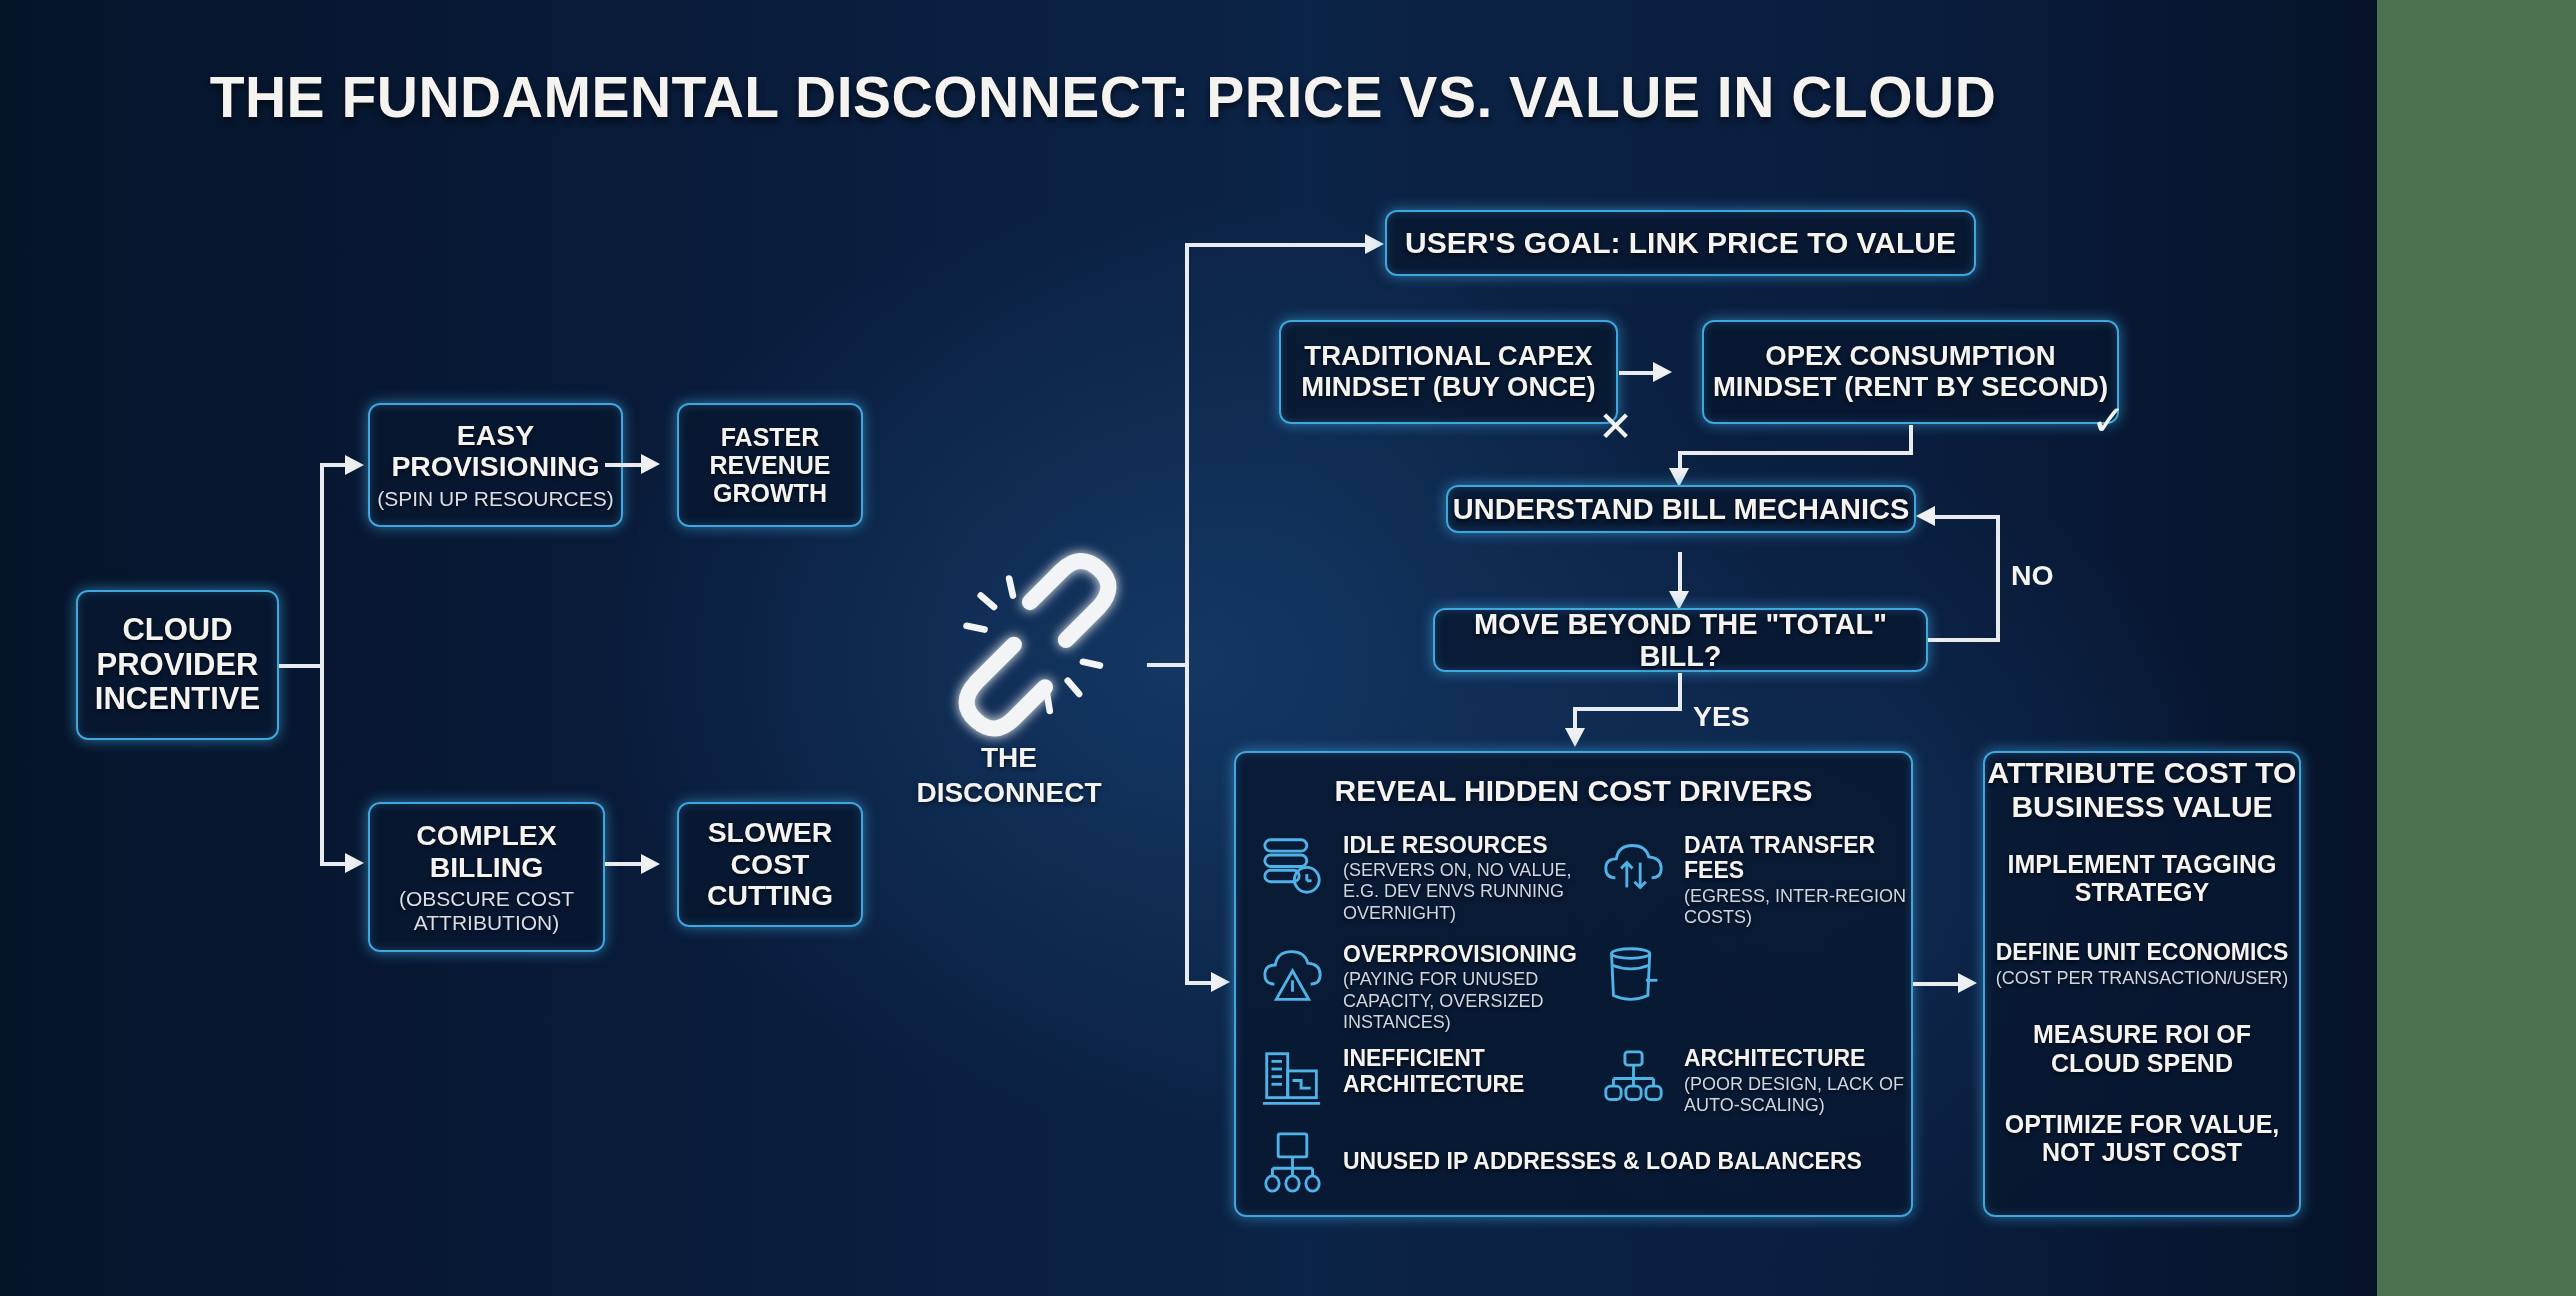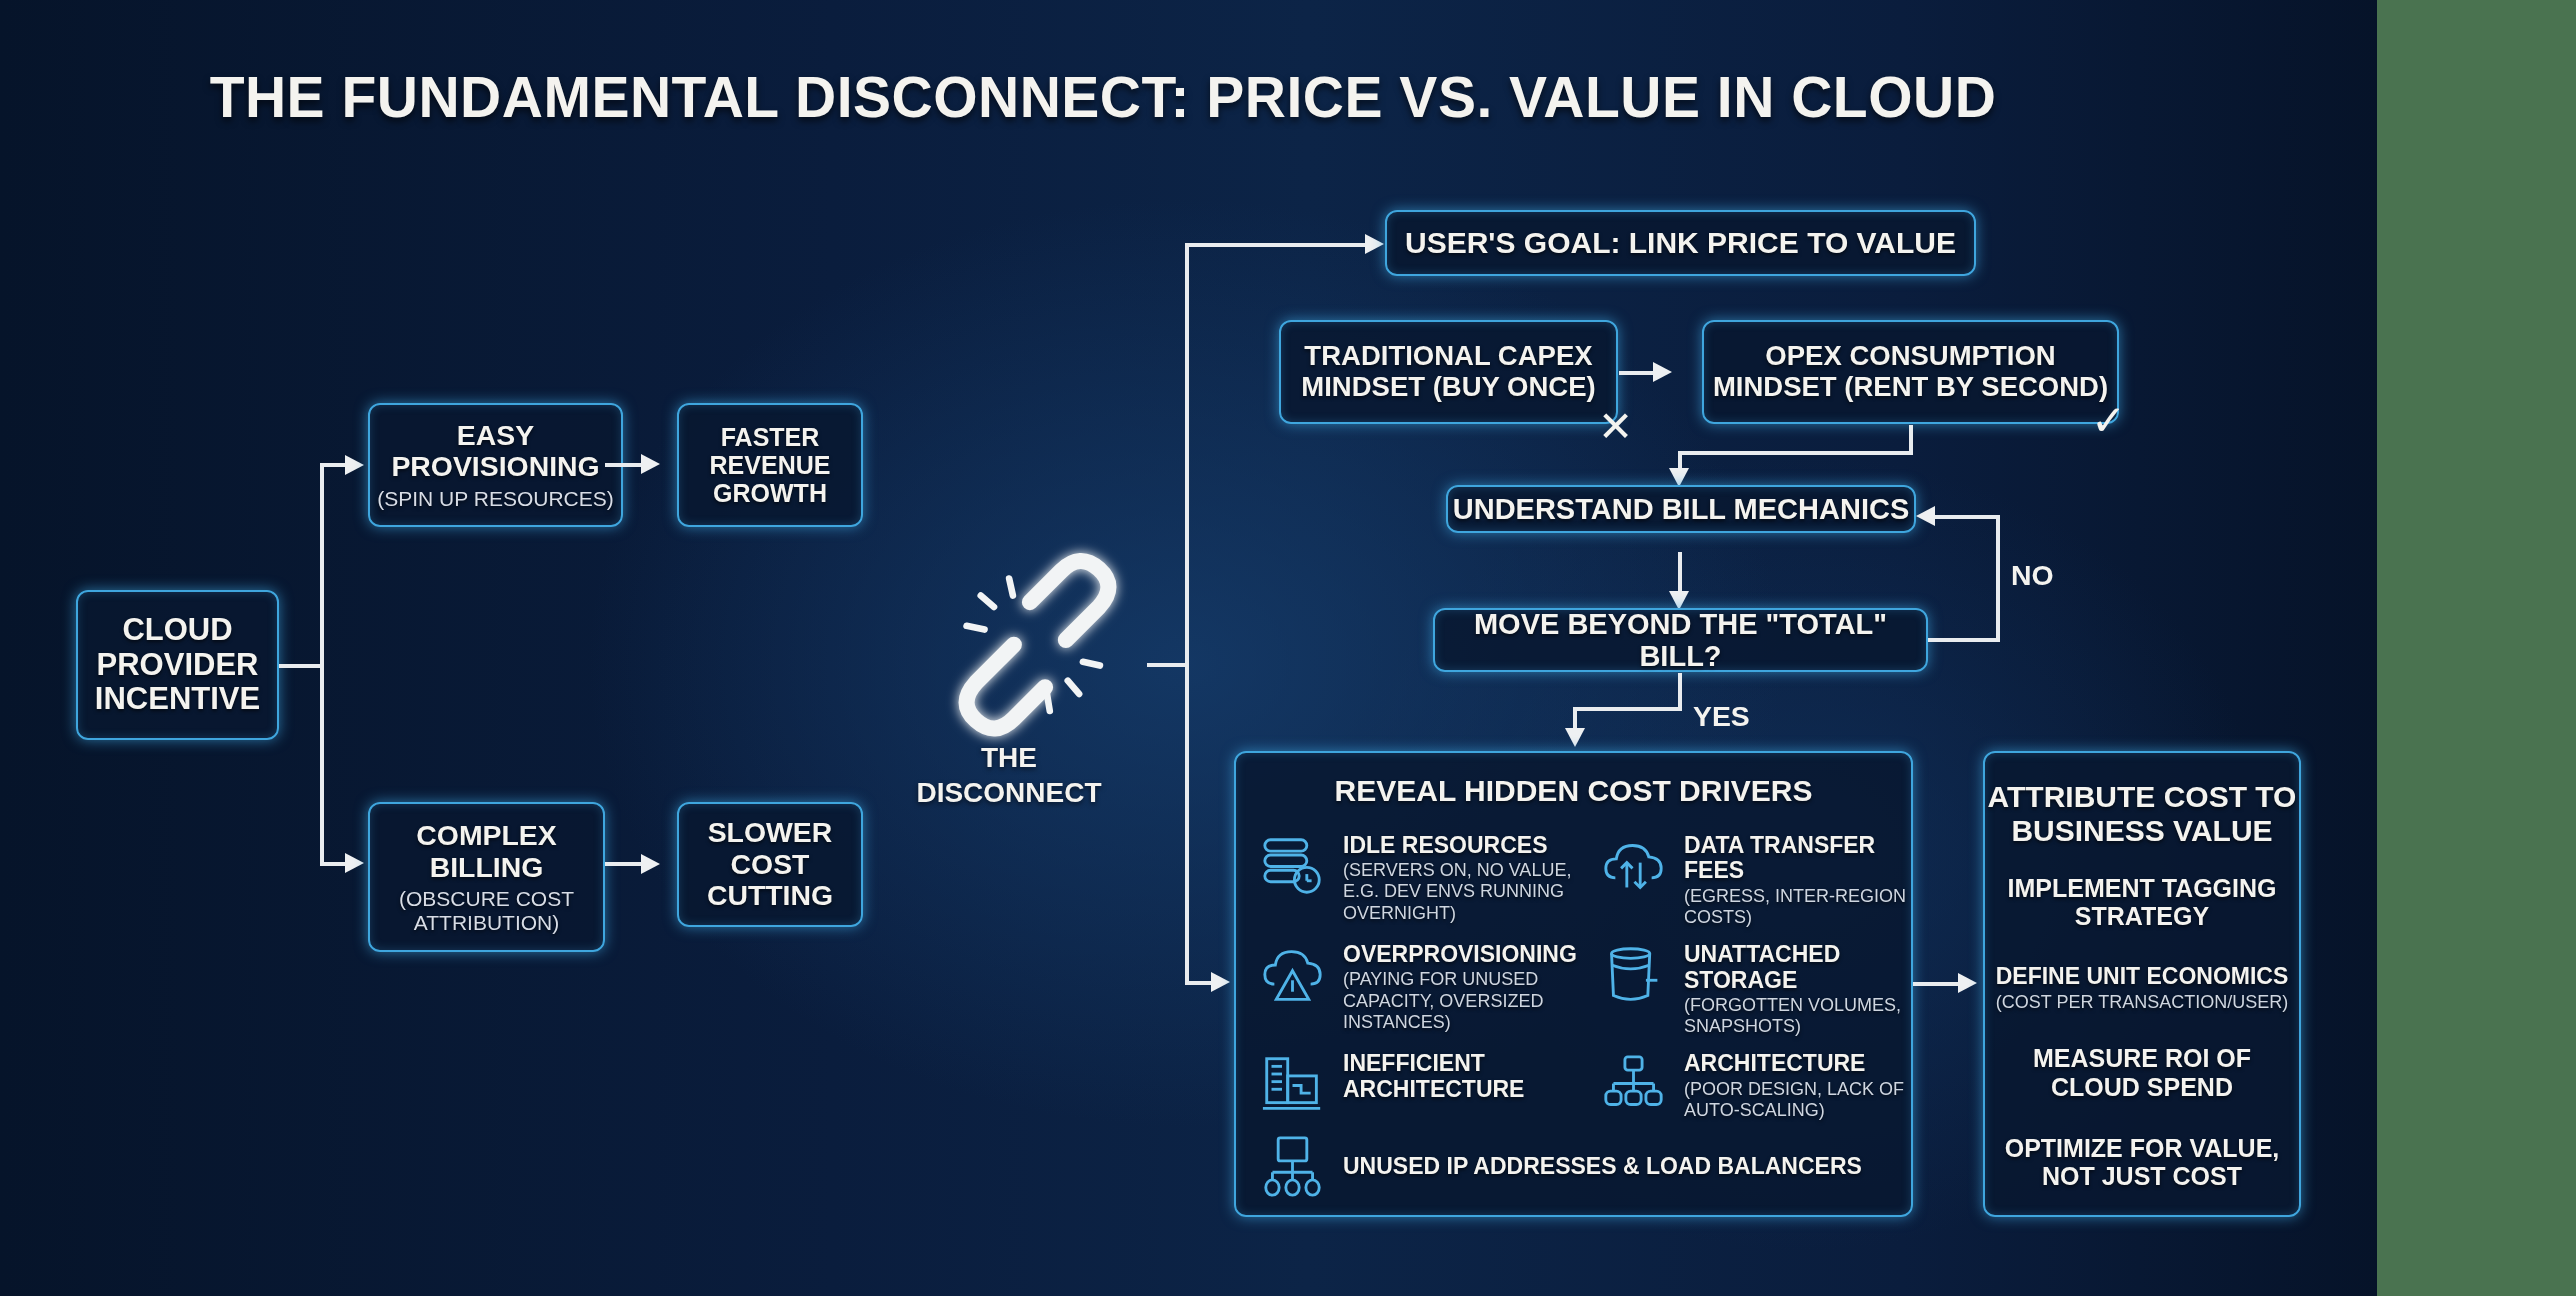--- a/index.html
+++ b/index.html
@@ -50,21 +50,21 @@
 
     .cost-panel { align-items: stretch; justify-content: flex-start; padding: 21px 25px 19px 25px; }
     .cost-panel .panel-title { font-size: 30px; text-align: center; margin-bottom: 25px; }
     .drivers { display: grid; grid-template-columns: 322px 322px; column-gap: 19px; row-gap: 13.3px; }
     .driver { display: flex; align-items: flex-start; text-align: left; }
     .driver .icon { width: 63px; height: 63px; flex: 0 0 63px; margin-right: 19px; margin-top: 1.9px; }
     .driver .dtitle { font-size: 23px; font-weight: 700; color: #f4f3ef; }
     .driver .ddesc { font-size: 18px; font-weight: 400; color: #cfd6e0; line-height: 1.18; margin-top: 1.9px; }
     .driver.full { grid-column: 1 / span 2; align-items: center; }
 
-    .value-panel { justify-content: flex-start; padding-top: 27px; }
+    .value-panel { justify-content: flex-start; padding-top: 3px; }
     .value-panel .vp-title { font-size: 30px; line-height: 1.12; margin-bottom: 26.5px; }
     .value-panel .vp-item { font-size: 25px; line-height: 1.15; margin-bottom: 32px; }
     .value-panel .vp-sub { font-size: 18px; font-weight: 400; color: #cfd6e0; margin-top: 1.9px; }
 
     svg { display: block; }
   </style>
 </head>
 <body>
 
 <div class="canvas">
@@ -250,24 +250,20 @@
 
       <div class="driver">
         <div class="icon">
           <svg width="63" height="63" viewBox="0 0 66 66" fill="none" stroke="#4fb3e8" stroke-width="3">
             <ellipse cx="30" cy="10" rx="20" ry="5"></ellipse>
             <path d="M10 10 L12 54 Q30 62 48 54 L50 10"></path>
             <path d="M10 22 Q30 30 50 22"></path>
             <path d="M46 38 L58 38"></path>
           </svg>
         </div>
-        <div>
-          <div class="dtitle">UNATTACHED STORAGE</div>
-          <div class="ddesc">(FORGOTTEN VOLUMES, SNAPSHOTS)</div>
-        </div>
       </div>
 
       <div class="driver">
         <div class="icon">
           <svg width="63" height="63" viewBox="0 0 66 66" fill="none" stroke="#4fb3e8" stroke-width="3">
             <rect x="6" y="6" width="22" height="46"></rect>
             <line x1="11" y1="14" x2="22" y2="14"></line>
               <line x1="11" y1="22" x2="22" y2="22"></line>
             <line x1="11" y1="30" x2="22" y2="30"></line>
               <line x1="11" y1="38" x2="22" y2="38"></line>

